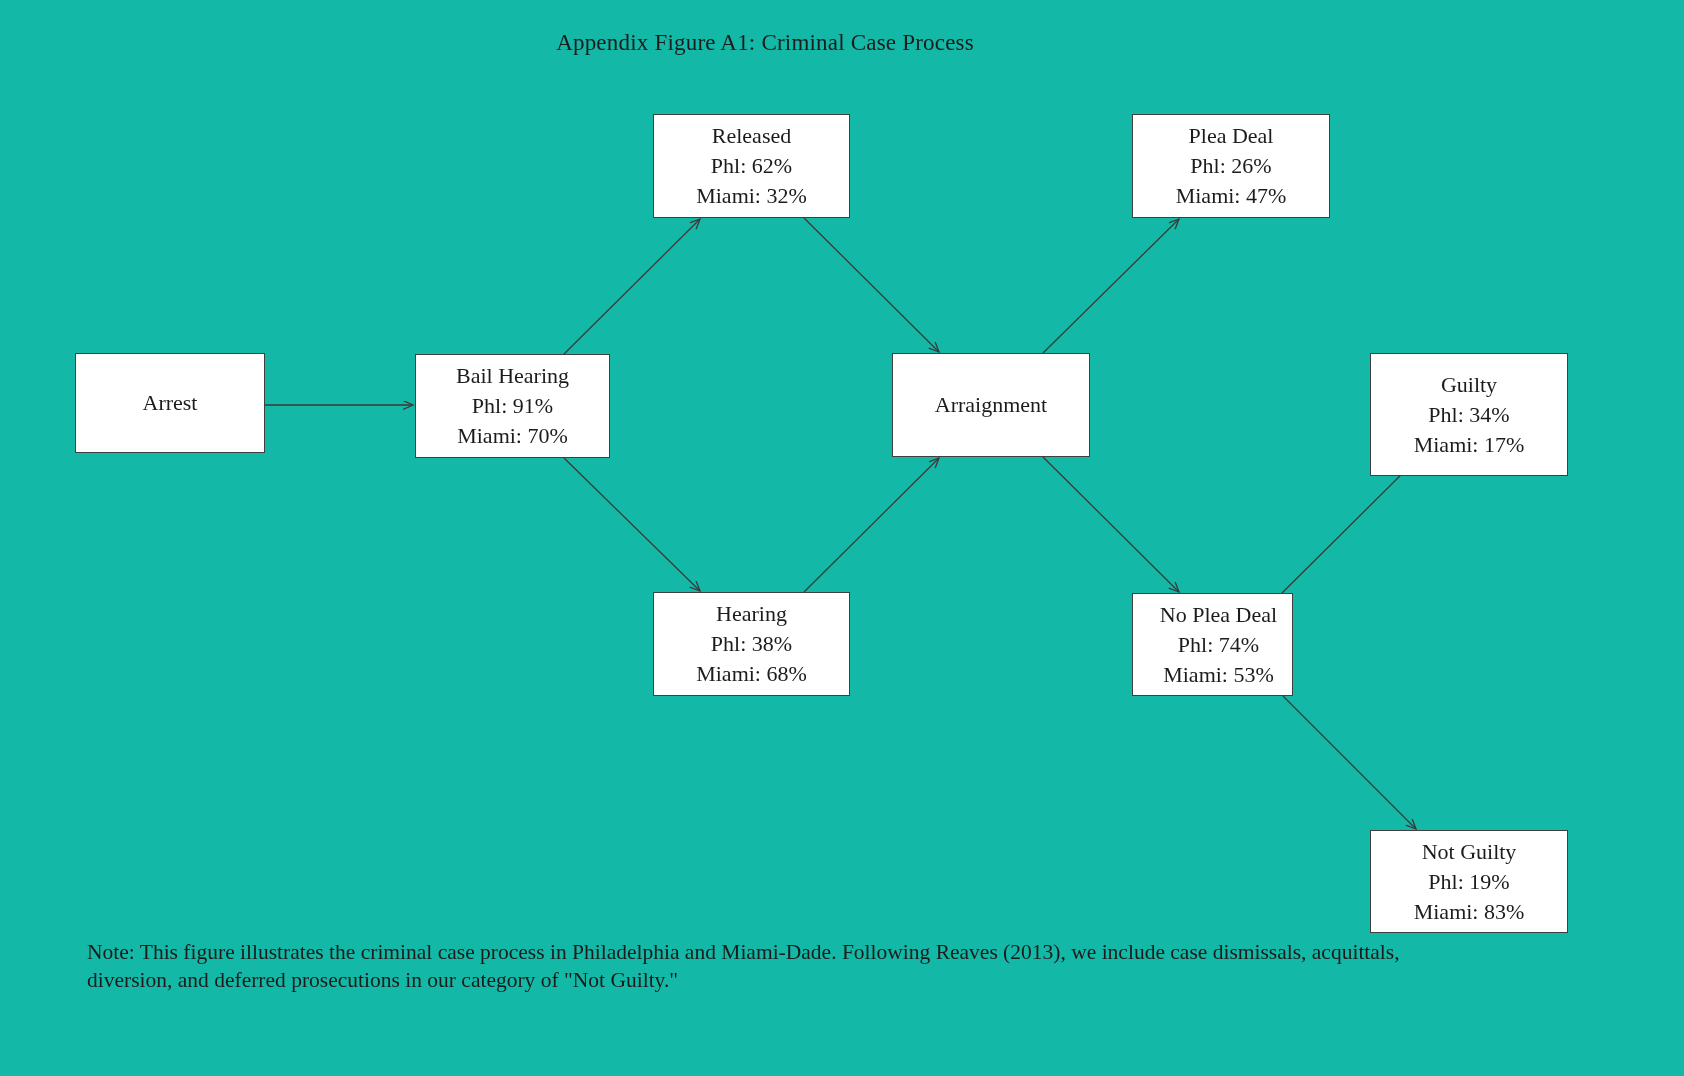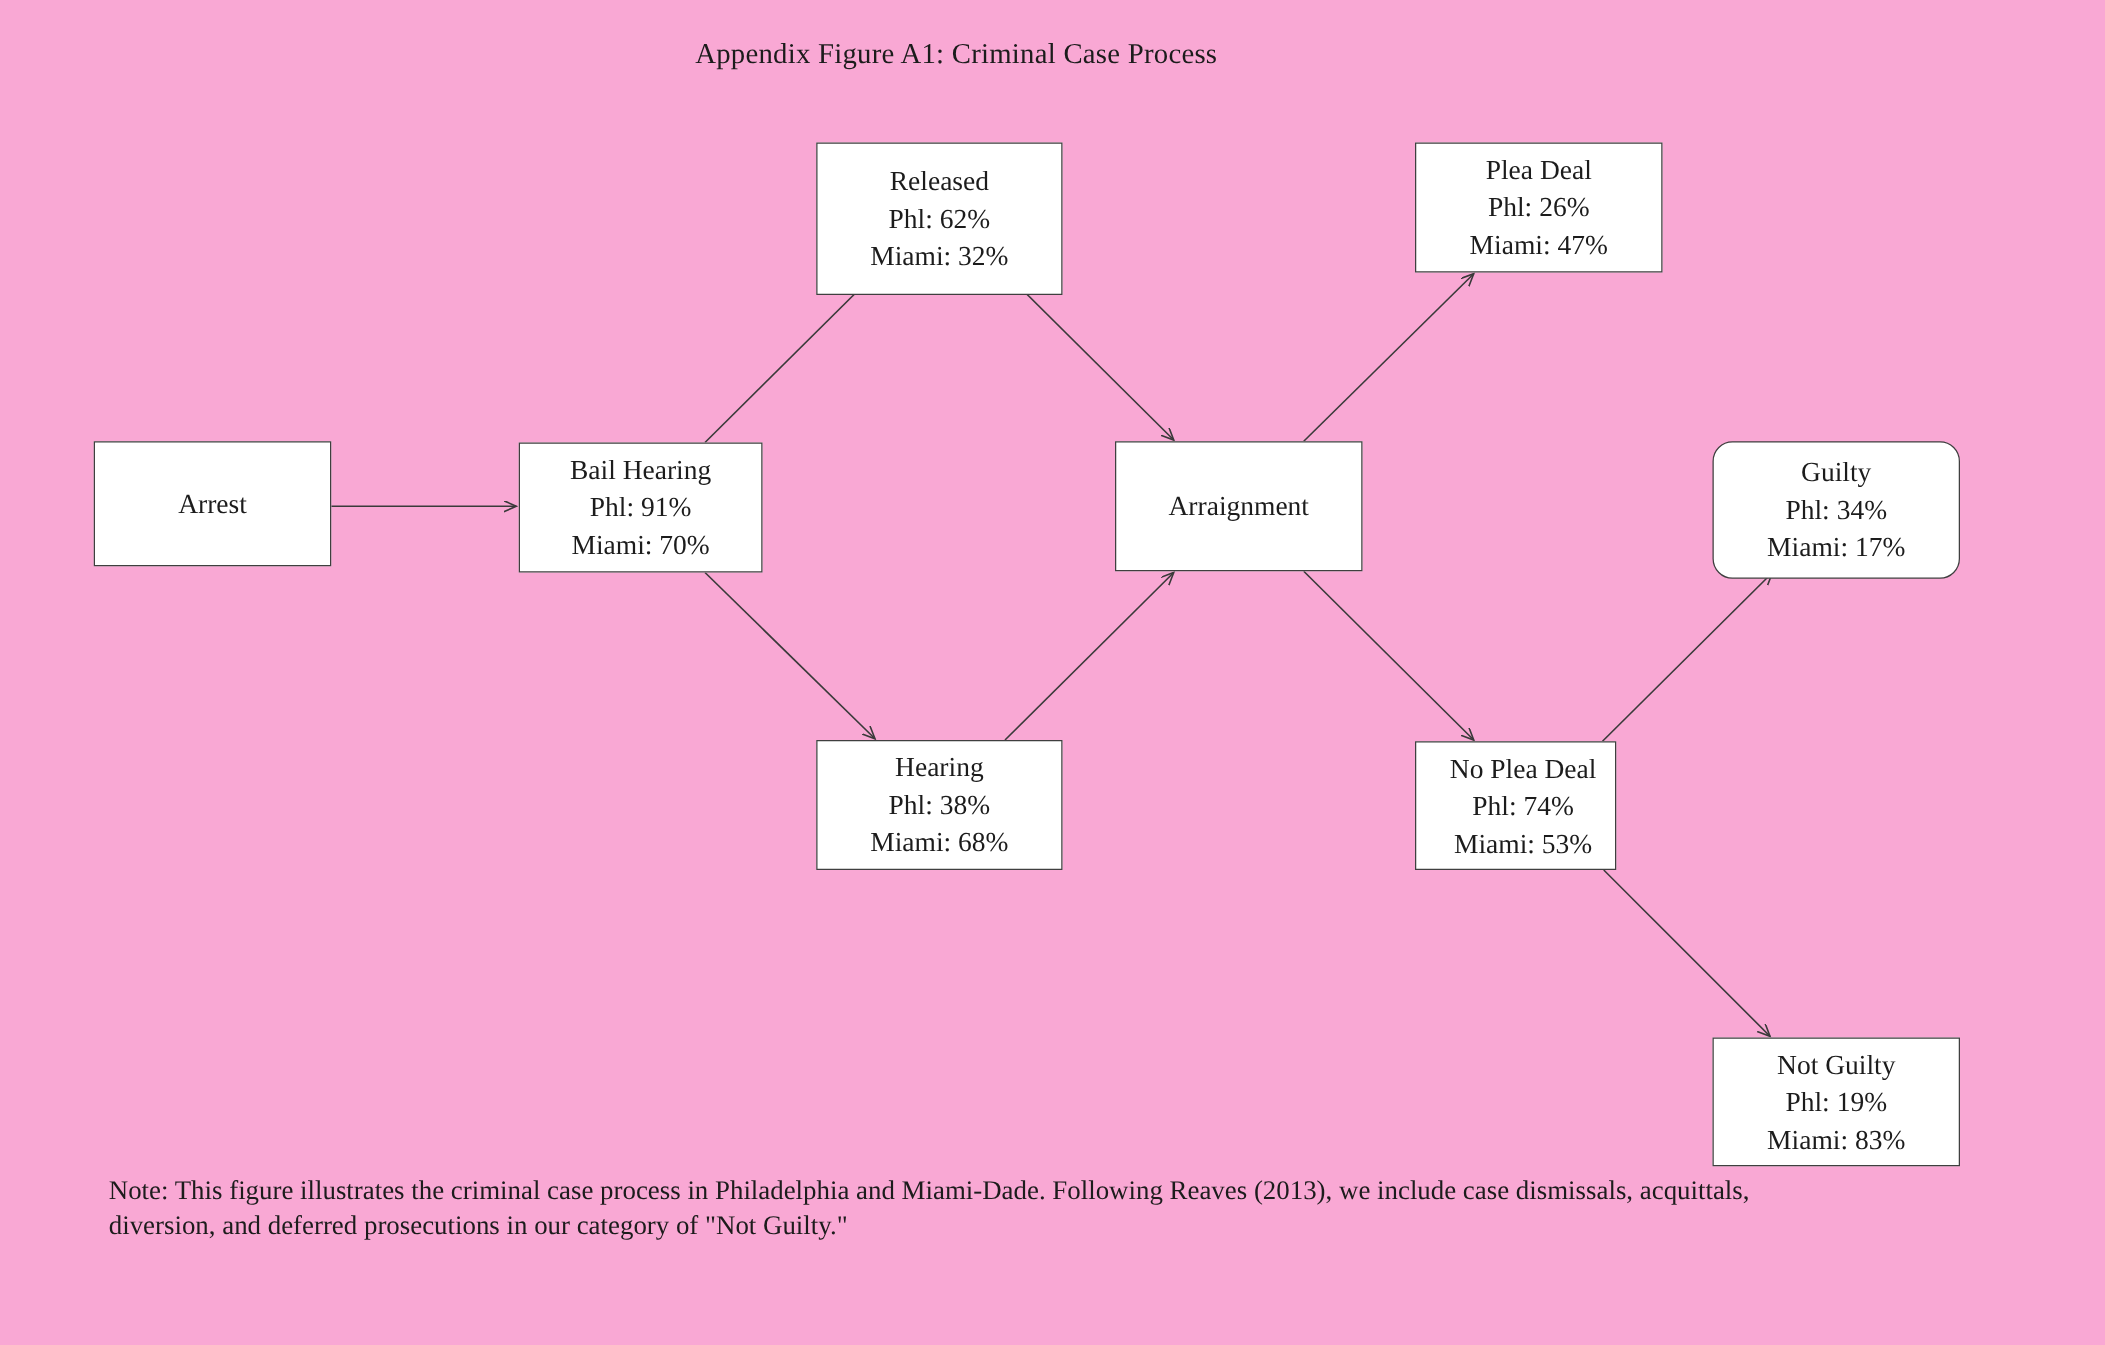--- a/index.html
+++ b/index.html
@@ -4,21 +4,21 @@
 <style>
   html, body {
     margin: 0;
     padding: 0;
     background: #ffffff;
   }
   .stage {
     position: relative;
     width: 1684px;
     height: 1076px;
-    background: #f9a8d4;
+    background: #14b8a6;
     font-family: "Liberation Serif", "DejaVu Serif", serif;
     color: #1c1c1c;
     overflow: hidden;
   }
   .title {
     position: absolute;
     top: 30px;
     left: 0;
     width: 1530px;
     text-align: center;
@@ -42,26 +42,26 @@
     align-items: center;
     justify-content: center;
     text-align: center;
     font-size: 22px;
     line-height: 30px;
   }
   .node span { display: block; }
   
   .n-arrest       { left:  75px; top: 353px; width: 190px; height: 100px; }
   .n-bail         { left: 415px; top: 354px; width: 195px; height: 104px; }
-  .n-released     { left: 653px; top: 114px; width: 197px; height: 122px; justify-content: center; }
+  .n-released     { left: 653px; top: 114px; width: 197px; height: 104px; justify-content: center; }
   .n-detained     { left: 653px; top: 592px; width: 197px; height: 104px; }
   .n-arraignment  { left: 892px; top: 353px; width: 198px; height: 104px; }
   .n-plea         { left: 1132px; top: 114px; width: 198px; height: 104px; }
   .n-noplea       { left: 1132px; top: 593px; width: 161px; height: 103px; padding-left: 12px; }
-  .n-guilty       { left: 1370px; top: 353px; width: 198px; height: 110px; border-radius: 16px; }
+  .n-guilty       { left: 1370px; top: 353px; width: 198px; height: 123px; }
   .n-notguilty    { left: 1370px; top: 830px; width: 198px; height: 103px; }
   .note {
     position: absolute;
     left: 87px;
     top: 938px;
     font-size: 21.5px;
     line-height: 28px;
     white-space: nowrap;
   }
 </style>

